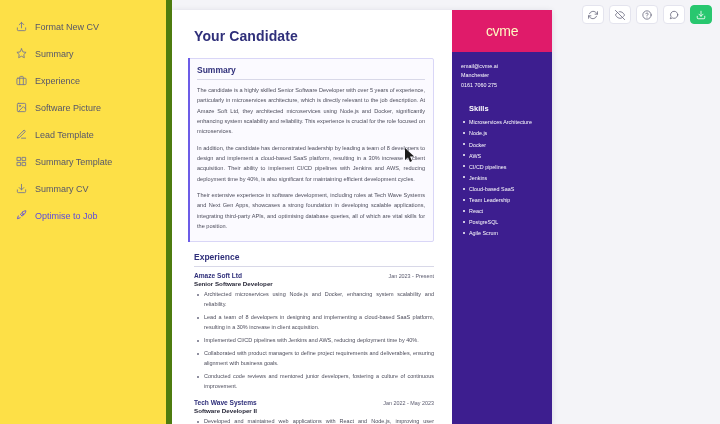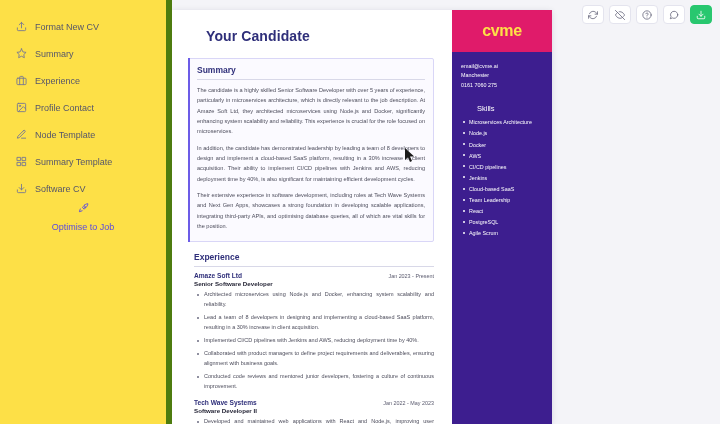--- a/index.html
+++ b/index.html
@@ -44,21 +44,21 @@
     display: inline-flex;
     align-items: center; justify-content: center;
     flex: 0 0 11px;
   }
   .nav-item .ico svg { display: block; }
   .nav-item.active {
     background: #eeedfd;
     color: #5b4ae0;
     font-weight: bold;
   }
-  .nav-item.accent { color: #5b4ae0; flex-direction: column; }
+  .nav-item.accent { color: #5b4ae0; }
 
   
   .canvas {
     position: relative;
     flex: 1 1 auto;
     height: 100%;
     background: #f4f4f8;
     overflow: hidden;
   }
 
@@ -110,21 +110,21 @@
     flex: 0 0 100px;
     background: #3d1e8f;
     color: #ffffff;
     padding: 0;
   }
 
   .doc-title {
     color: #2f2f7a;
     font-size: 14px;
     font-weight: bold;
-    margin: 0 0 14px 12px;
+    margin: 0 0 14px 0;
     letter-spacing: .1px;
   }
   .sec-head {
     color: #2f2f7a;
     font-size: 8.5px;
     font-weight: bold;
     margin: 0 0 4px 0;
   }
   .sec-rule {
     height: 1px;
@@ -200,35 +200,35 @@
   
   .brand-box {
     background: #e01b6a;
     width: 100%;
     height: 42px;
     display: flex;
     align-items: center;
     justify-content: center;
   }
   .brand-text {
-    color: #fde047;
-    font-size: 16px;
-    font-weight: bold;
+    color: #fef9c3;
+    font-size: 14px;
+    font-weight: normal;
     letter-spacing: -0.3px;
   }
   .side-pad { padding: 10px 9px 0 9px; }
   .side-contact div {
     font-size: 5.4px;
     line-height: 1.75;
     color: #ffffff;
   }
   .side-h {
     font-size: 7.5px;
-    font-weight: normal;
-    margin: 14px 0 5px 16px;
+    font-weight: bold;
+    margin: 14px 0 5px 8px;
     color: #ffffff;
   }
   ul.skills {
     margin: 0;
     padding-left: 8px;
     list-style: none;
   }
   ul.skills li {
     position: relative;
     font-size: 5.4px;
@@ -294,31 +294,31 @@
     </div>
 
     <div class="nav-item">
       <span class="ico">
         <svg width="11" height="11" viewBox="0 0 24 24" fill="none" stroke="#7a7a90" stroke-width="2" stroke-linecap="round" stroke-linejoin="round">
             <rect x="3" y="3" width="18" height="18" rx="2"></rect>
             <circle cx="8.5" cy="8.5" r="1.5"></circle>
             <polyline points="21 15 16 10 5 21"></polyline>
           </svg>
       </span>
-      <span>Profile Contact</span>
+      <span>Software Picture</span>
     </div>
 
     <div class="nav-item">
       <span class="ico">
         <svg width="11" height="11" viewBox="0 0 24 24" fill="none" stroke="#7a7a90" stroke-width="2" stroke-linecap="round" stroke-linejoin="round">
             <path d="M12 20h9"></path>
             <path d="M16.5 3.5a2.1 2.1 0 0 1 3 3L7 19l-4 1 1-4 12.5-12.5z"></path>
           </svg>
       </span>
-      <span>Node Template</span>
+      <span>Lead Template</span>
     </div>
 
     <div class="nav-item">
       <span class="ico">
         <svg width="11" height="11" viewBox="0 0 24 24" fill="none" stroke="#7a7a90" stroke-width="2" stroke-linecap="round" stroke-linejoin="round">
             <rect x="3" y="3" width="7" height="7"></rect>
             <rect x="14" y="3" width="7" height="7"></rect>
             <rect x="14" y="14" width="7" height="7"></rect>
             <rect x="3" y="14" width="7" height="7"></rect>
           </svg>
@@ -327,21 +327,21 @@
     </div>
 
     <div class="nav-item">
       <span class="ico">
         <svg width="11" height="11" viewBox="0 0 24 24" fill="none" stroke="#7a7a90" stroke-width="2" stroke-linecap="round" stroke-linejoin="round">
             <path d="M21 15v4a2 2 0 0 1-2 2H5a2 2 0 0 1-2-2v-4"></path>
             <polyline points="7 10 12 15 17 10"></polyline>
             <line x1="12" y1="15" x2="12" y2="3"></line>
           </svg>
       </span>
-      <span>Software CV</span>
+      <span>Summary CV</span>
     </div>
 
     <div class="nav-item accent">
       <span class="ico">
         <svg width="11" height="11" viewBox="0 0 24 24" fill="none" stroke="#5b4ae0" stroke-width="2" stroke-linecap="round" stroke-linejoin="round">
             <path d="M5 13l-2 6 6-2"></path>
             <path d="M14.5 4.5c3-3 7-3 7-3s0 4-3 7l-5 5-4-4 5-5z"></path>
             <circle cx="15" cy="9" r="1"></circle>
           </svg>
       </span>

